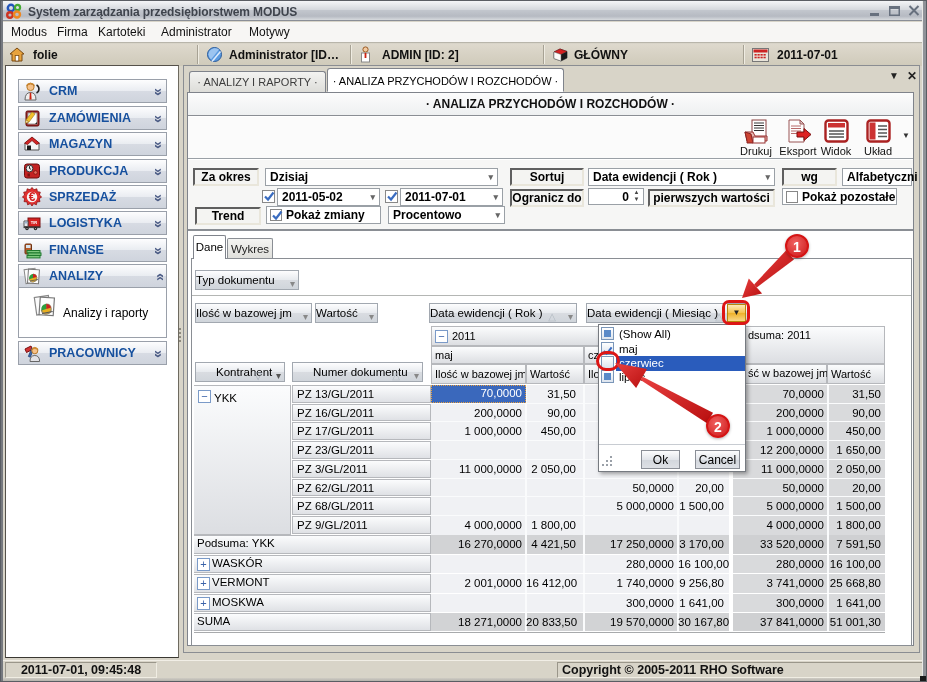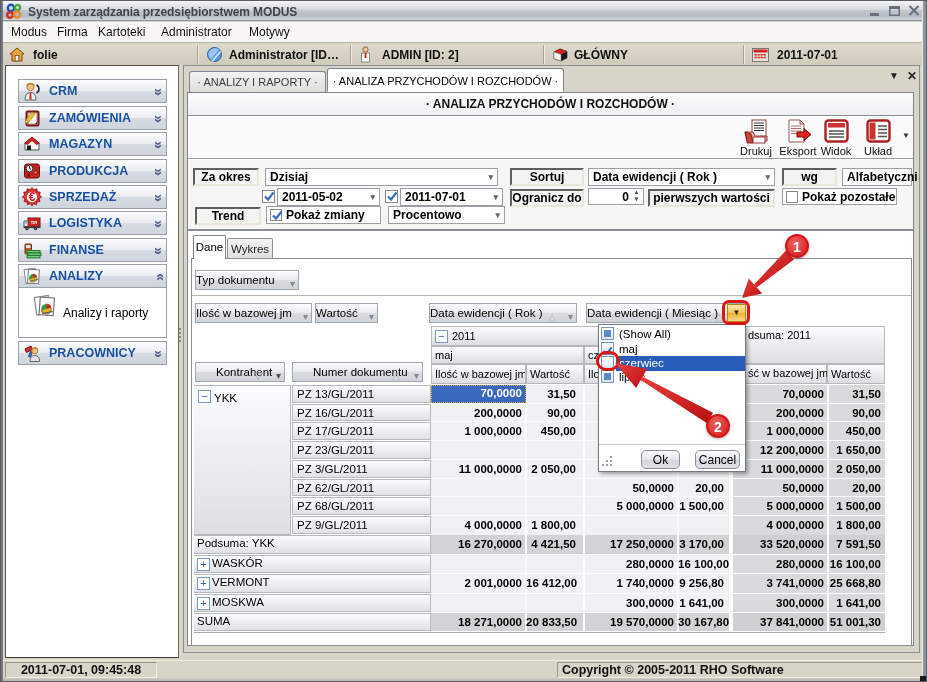--- a/index.html
+++ b/index.html
@@ -72,23 +72,23 @@
 .pdd { position:absolute; right:3px; top:3px; font-size:10px; color:#888; }
 .psort { position:absolute; right:20px; top:3px; font-size:10px; color:#b2bac2; }
 .hbtn { background:linear-gradient(#fdfdfe,#e7eaee 50%,#d9dce1 51%,#d0d5db); border:1px solid #a2a8b0;
   font-size:11.5px; color:#000; padding-left:20px; line-height:19px; }
 .gcell { background:linear-gradient(#fbfcfd,#dcdee2); border:1px solid #b6b8bc;
   font-size:11px; white-space:nowrap; overflow:hidden; color:#000; padding-left:3px; display:flex; align-items:center; }
 .pmbox { width:13px; height:13px; background:#fff; border:1px solid #7a9ac8; color:#3a62a8;
   font-size:11px; line-height:11px; text-align:center; display:inline-block; flex:none; }
 .pzcell { background:linear-gradient(#fbfcfd,#dfe1e5); border:1px solid #b6b8bc;
   font-size:11.5px; color:#000; padding-left:4px; line-height:17px; }
-.num { font-size:11.5px; color:#000; text-align:right; white-space:nowrap;font-weight:bold; }
+.num { font-size:11.5px; color:#000; text-align:right; white-space:nowrap; }
 .pubtn { height:19px; background:linear-gradient(#fcfcfd,#e2e5ea 50%,#d2d6dc 51%,#dde0e5);
-  border:1px solid #8a8e96; border-radius:5px; font-size:12px; text-align:center; line-height:18px; z-index:11; }
+  border:1px solid #8a8e96; border-radius:0; font-size:12px; text-align:center; line-height:18px; z-index:11; }
 </style>
 </head>
 <body>
 <div id="win">
 
   <div class="abs" id="titlebar"></div>
   <svg class="abs" style="left:4px;top:2px" width="18" height="17" viewBox="0 0 18 17">
     <circle cx="6" cy="5" r="3.2" fill="none" stroke="#2255bb" stroke-width="2.4"></circle>
     <circle cx="12.5" cy="4.5" r="2.6" fill="none" stroke="#44aa33" stroke-width="2.2"></circle>
     <circle cx="5" cy="12" r="2.8" fill="none" stroke="#cc3322" stroke-width="2.4"></circle>

